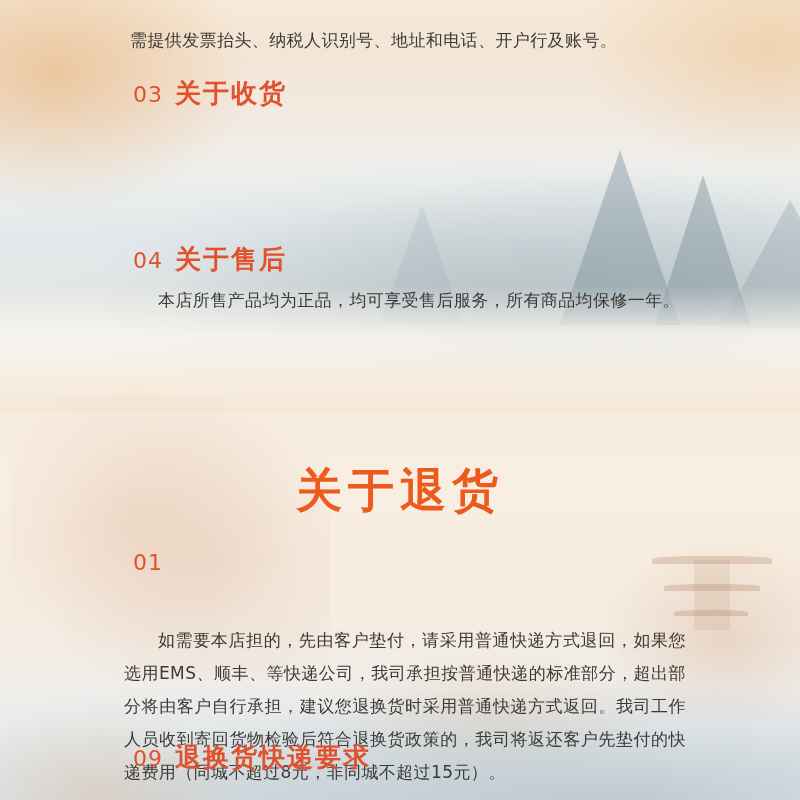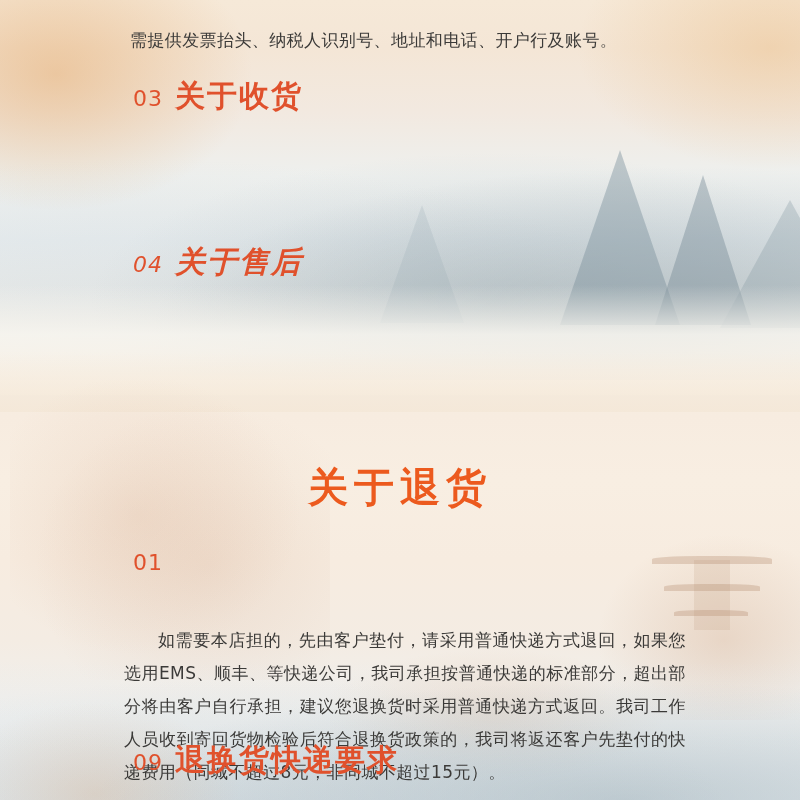--- a/index.html
+++ b/index.html
@@ -141,32 +141,32 @@
     white-space: nowrap;
   }
   .sec-num {
     font-size: 22px;
     color: #e0512c;
     font-weight: 400;
     letter-spacing: 1px;
     margin-right: 12px;
   }
   .sec-title {
-    font-size: 30px;
+    font-size: 26px;
     color: #e0512c;
     font-weight: bold;
     letter-spacing: 2px;
   }
 
   .big-title {
     position: absolute;
     left: 0;
     width: 800px;
     text-align: center;
-    font-size: 40px;
+    font-size: 46px;
     font-weight: bold;
     letter-spacing: 6px;
     color: #ec5a1e;
   }
 
   .indent { text-indent: 34px; }
 </style>
 </head>
 <body>
 
@@ -193,24 +193,25 @@
 
   <div class="content">
 
     <div class="para" style="left:130px; top:-8px; width:556px;">需提供发票抬头、纳税人识别号、地址和电话、开户行及账号。</div>
 
     <div class="sec-head" style="left:133px; top:44px;">
       <span class="sec-num">03</span>
       <span class="sec-title">关于收货</span>
     </div>
 
-    <div class="sec-head" style="left:133px; top:210px;font-style:italic;">
+    <div class="sec-head" style="left:133px; top:210px;">
       <span class="sec-num">04</span>
       <span class="sec-title">关于售后</span>
     </div>
+    <div class="para indent" style="left:124px; top:252px; width:572px;">本店所售产品均为正品，均可享受售后服务，所有商品均保修一年。</div>
 
     <div class="big-title" style="top:428px;">关于退货</div>
 
     <div class="sec-head" style="left:133px; top:518px;">
       <span class="sec-num">01</span>
     </div>
     <div class="para indent" style="left:124px; top:592px; width:562px;">如需要本店担的，先由客户垫付，请采用普通快递方式退回，如果您选用EMS、顺丰、等快递公司，我司承担按普通快递的标准部分，超出部分将由客户自行承担，建议您退换货时采用普通快递方式返回。我司工作人员收到寄回货物检验后符合退换货政策的，我司将返还客户先垫付的快递费用（同城不超过8元，非同城不超过15元）。</div>
 
     <div class="sec-head" style="left:133px; top:708px;">
       <span class="sec-num">09</span>

